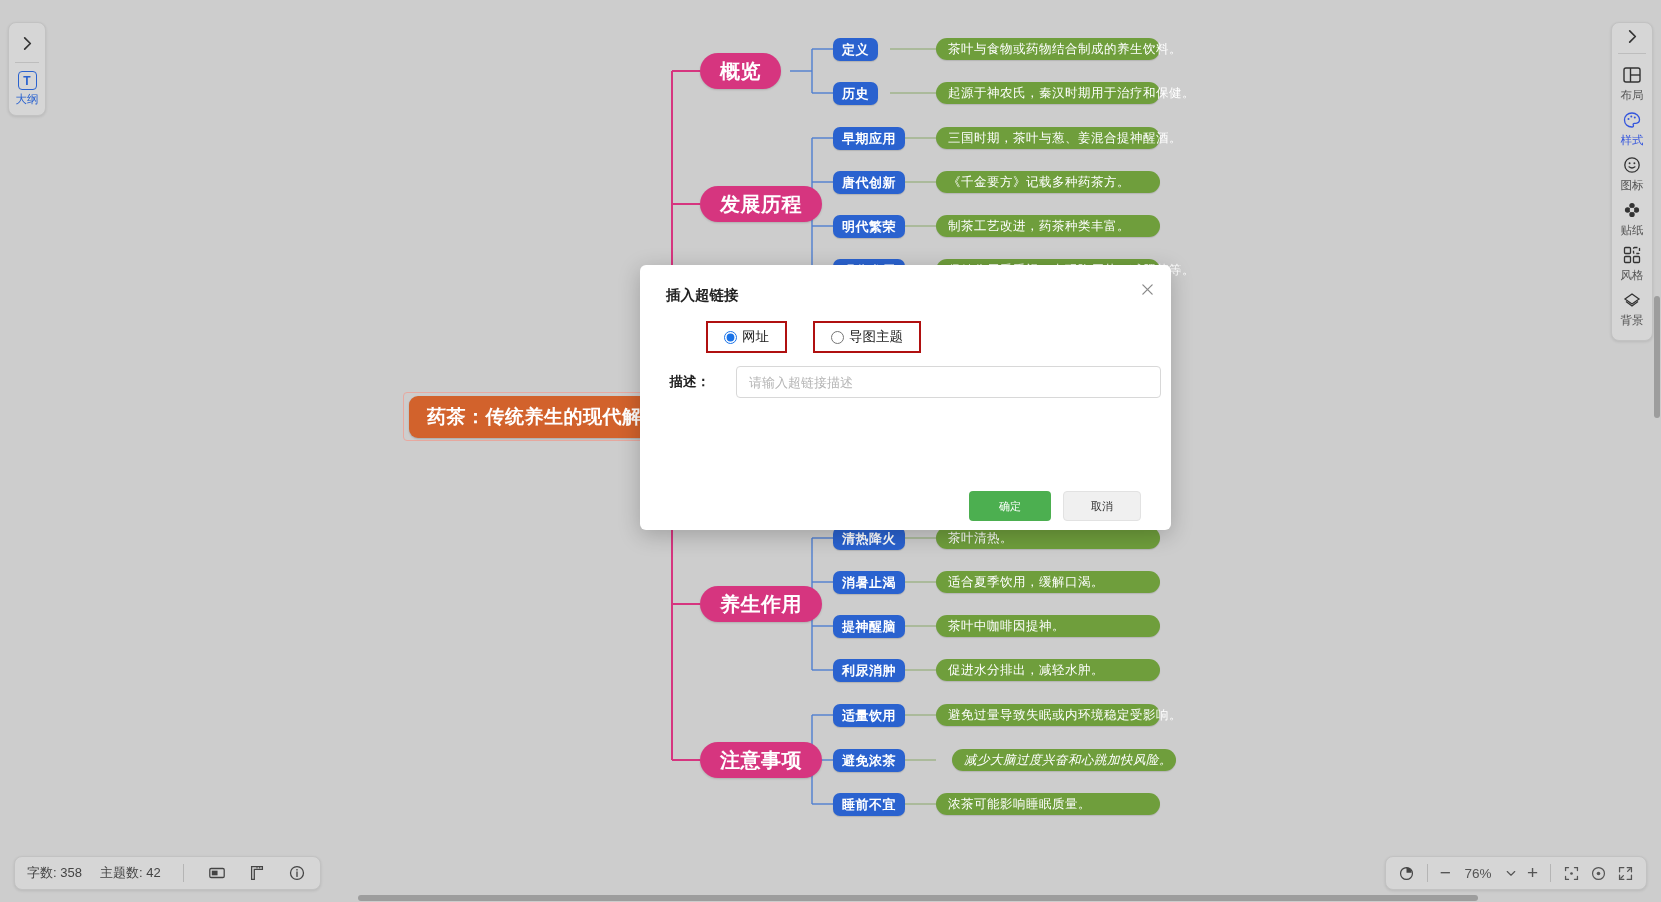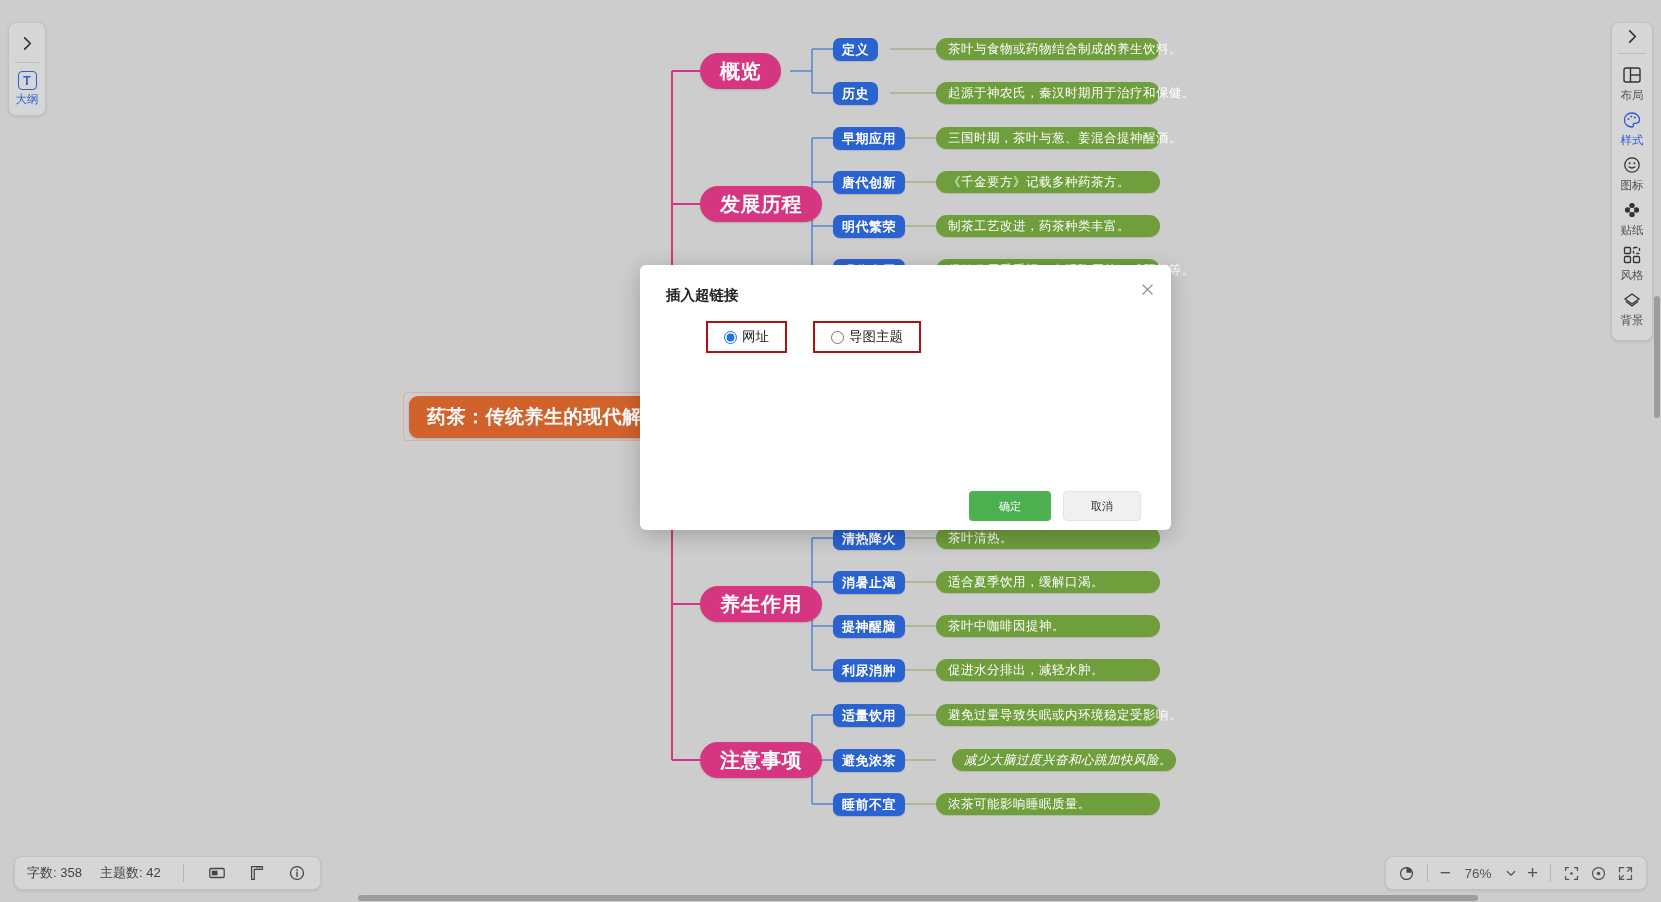--- a/index.html
+++ b/index.html
@@ -459,19 +459,23 @@
           <span>网址</span>
         </label>
       </div>
       <div class="radio-wrap" style="left:152px; top:56px;margin-left:21px;">
         <label class="radio-lbl">
           <input type="radio" name="linktype" style="">
           <span>导图主题</span>
         </label>
       </div>
 
+      <div class="field-row" style="left:24px; top:101px;">
+        <span class="field-label">描述：</span>
+        <input class="field-input" style="margin-left: 26px;" type="text" placeholder="请输入超链接描述">
+      </div>
 
       <button class="btn" id="btn-ok" style="position:absolute; left:329px; top:226px; width:82px;">确定</button>
       <button class="btn" id="btn-cancel" style="position:absolute; left:423px; top:226px; width:64px;">取消</button>
     </div>
   </div>
 
 </div>
 
 </body></html>

